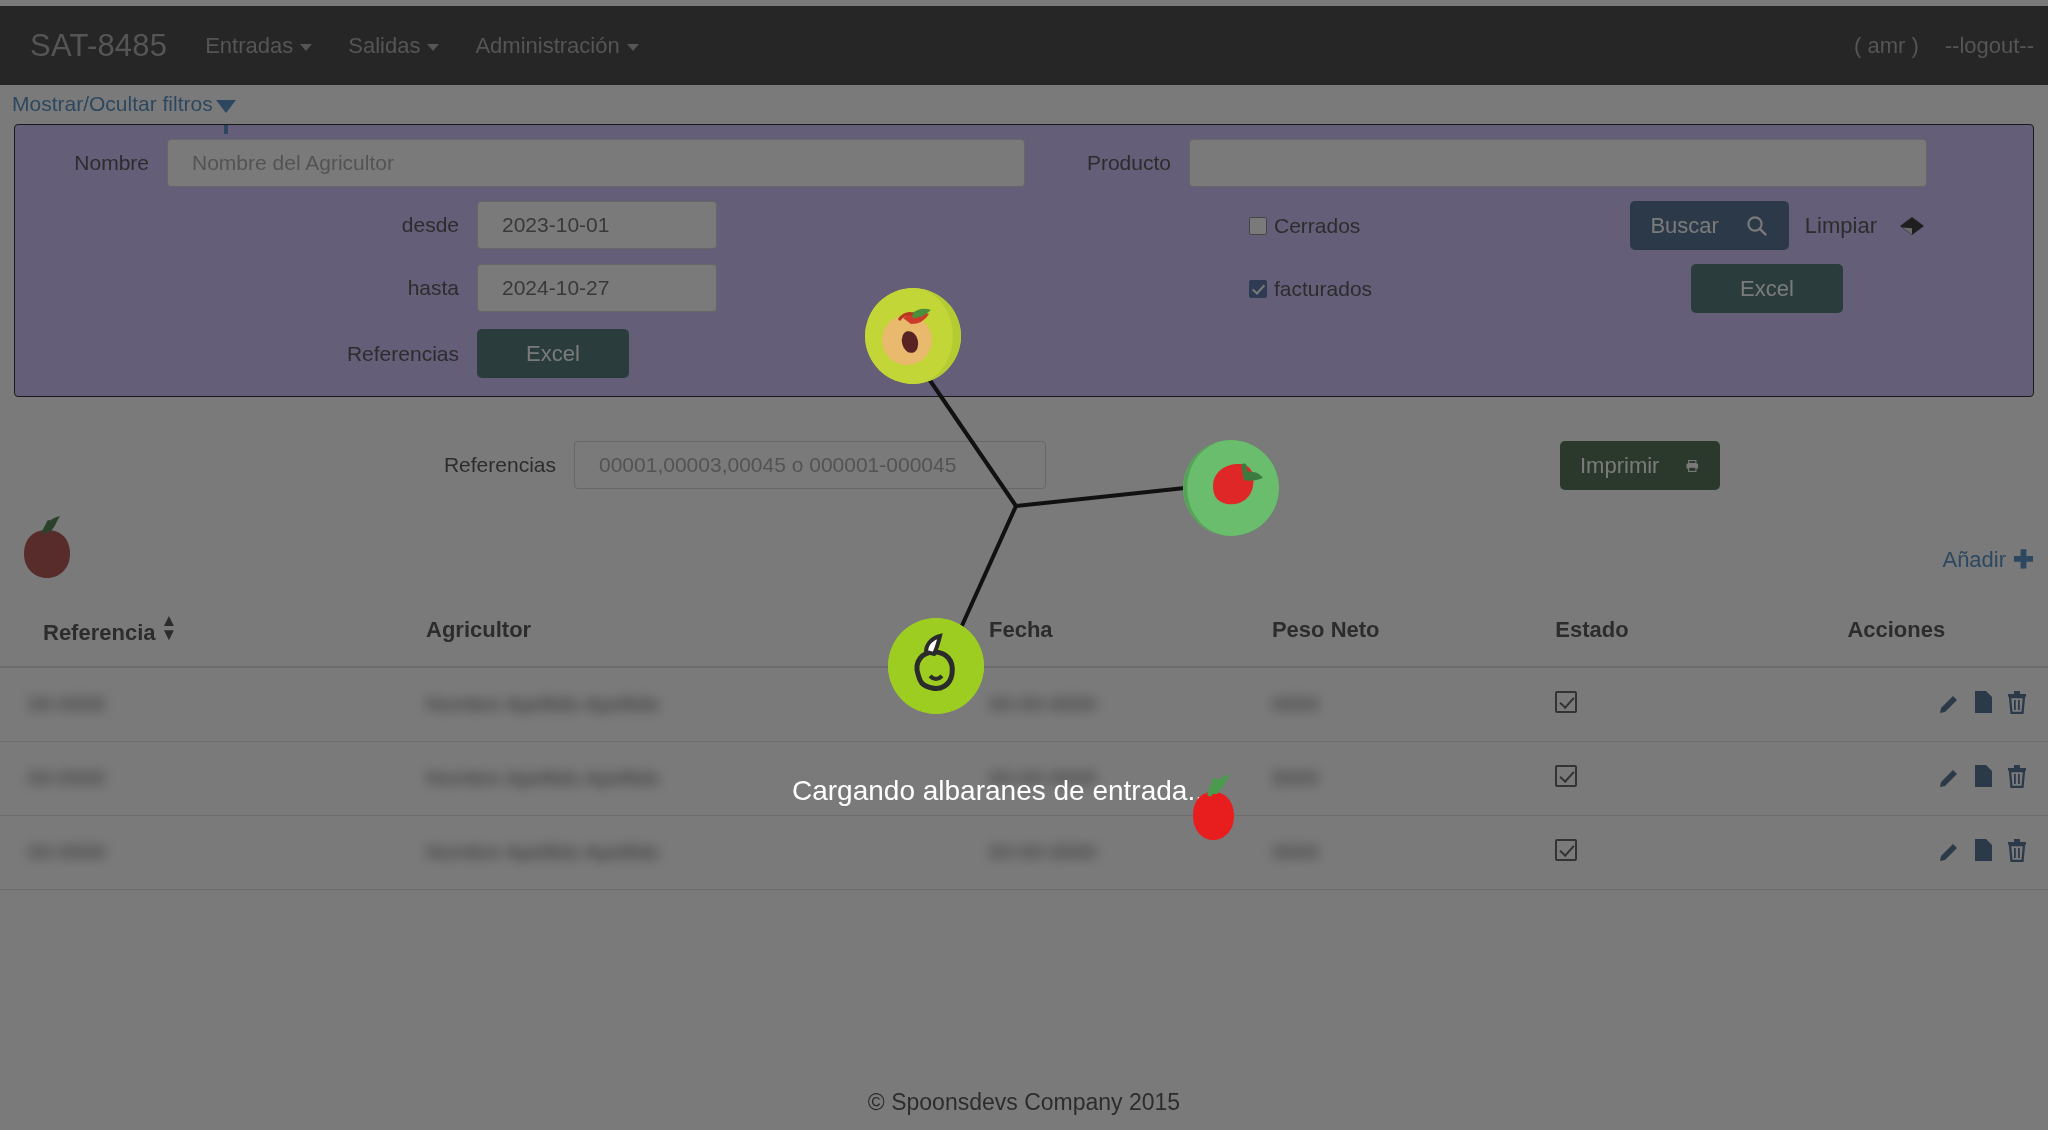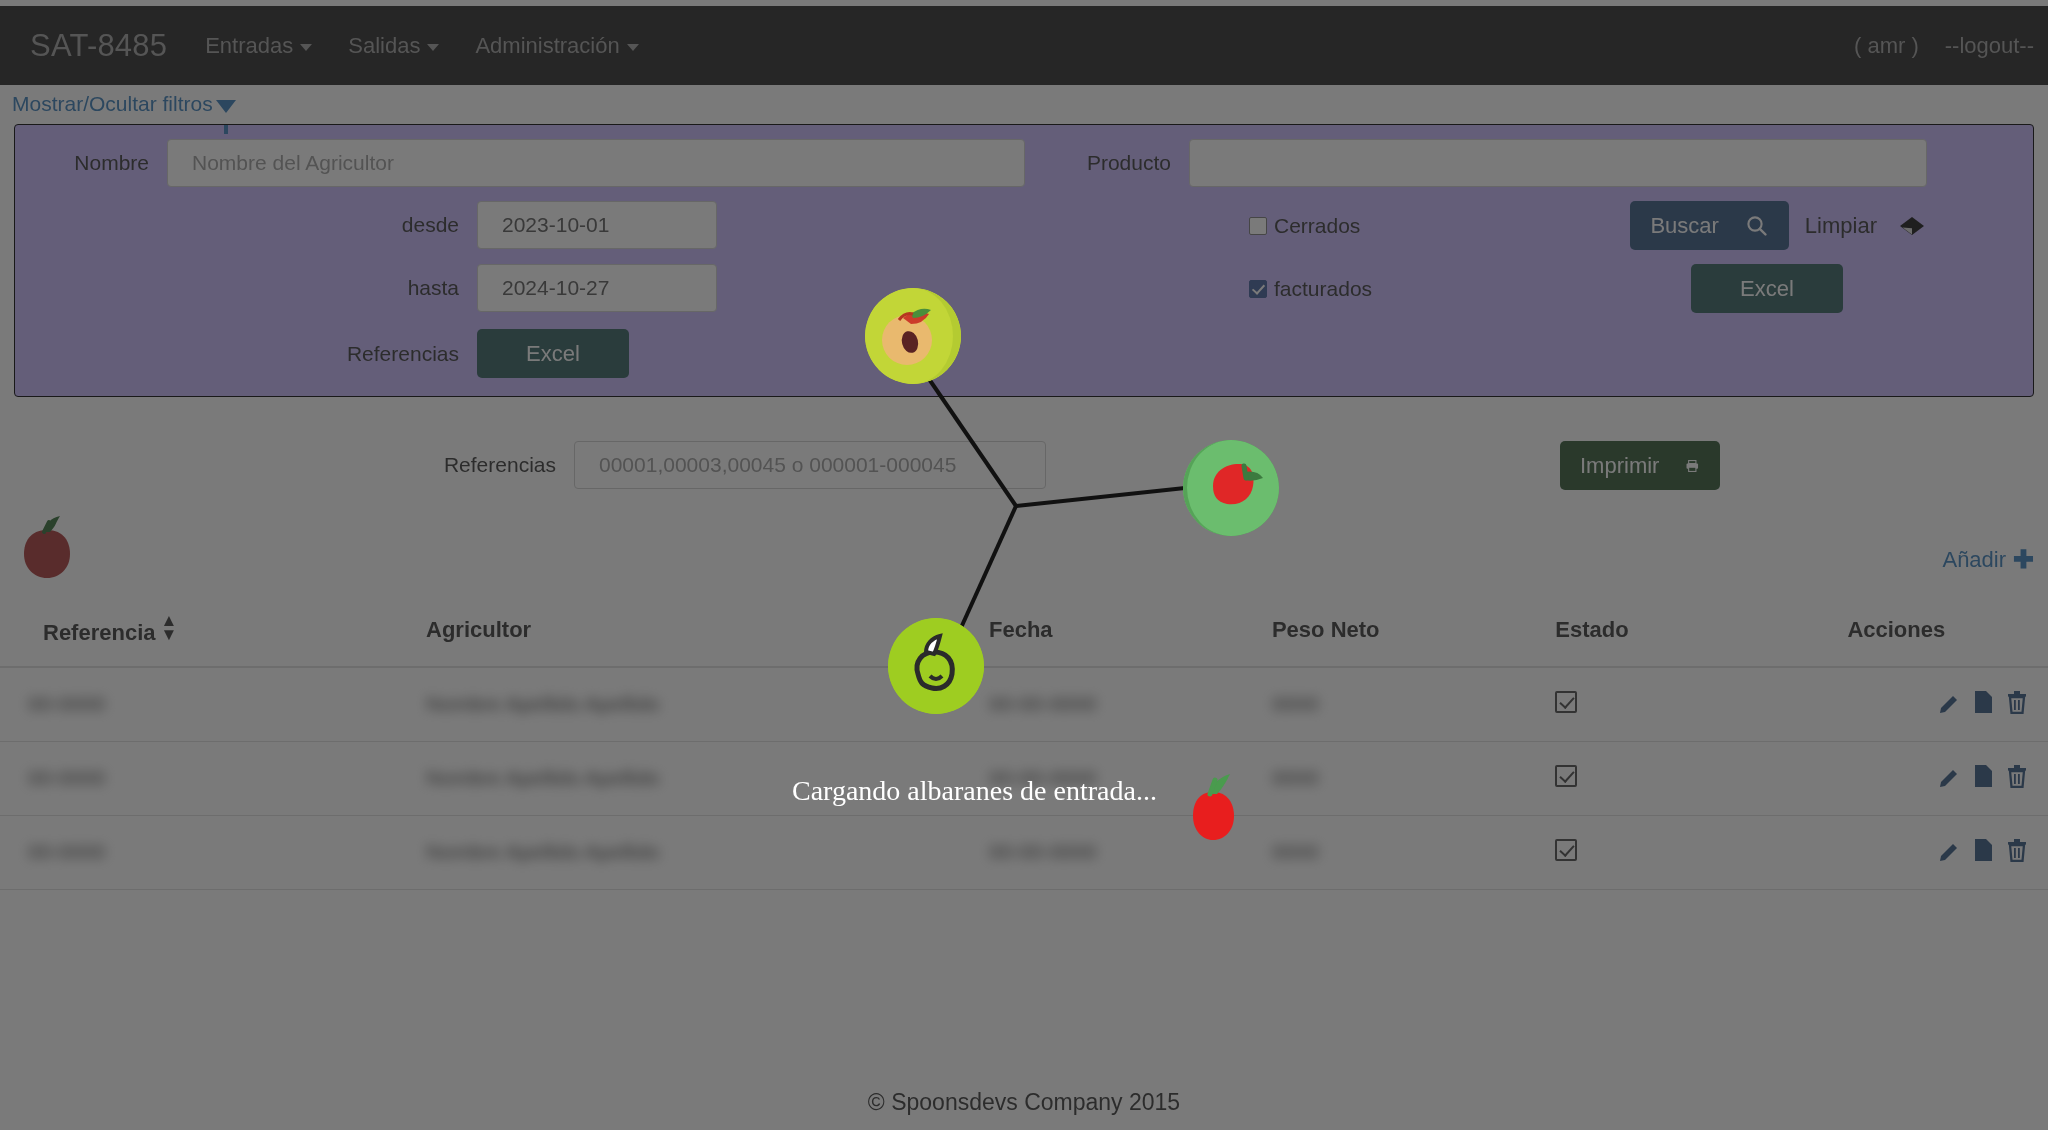--- a/index.html
+++ b/index.html
@@ -235,21 +235,21 @@
     position: absolute;
     border-radius: 50%;
     display: flex; align-items: center; justify-content: center;
     overflow: hidden;
   }
   #loading-text {
     position: absolute;
     left: 792px; top: 775px;
     color: #ffffff;
     font-size: 28px;
-    font-family: Liberation Serif, serif;
+    font-family: Liberation Sans, sans-serif;
     white-space: nowrap;
   }
 </style>
 </head>
 <body>
 
 <div id="page">
 
   <div id="navbar">
     <div id="brand">SAT-8485</div>

